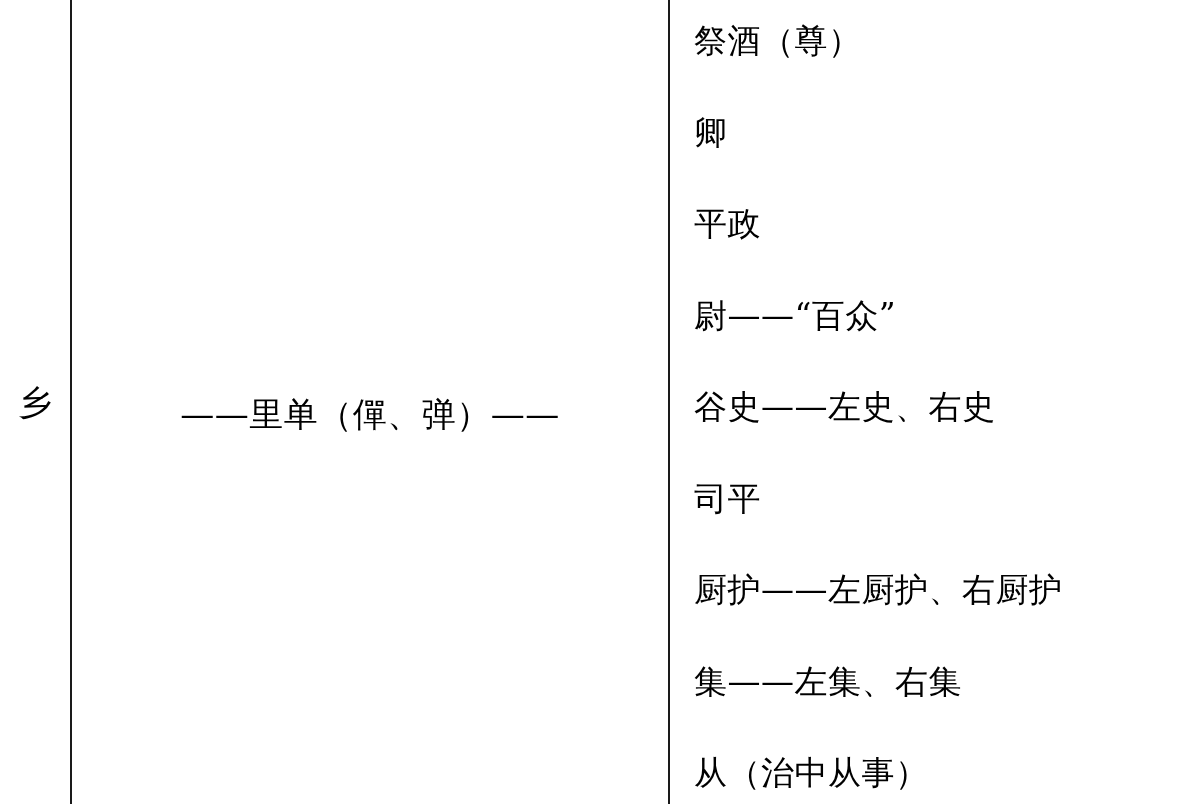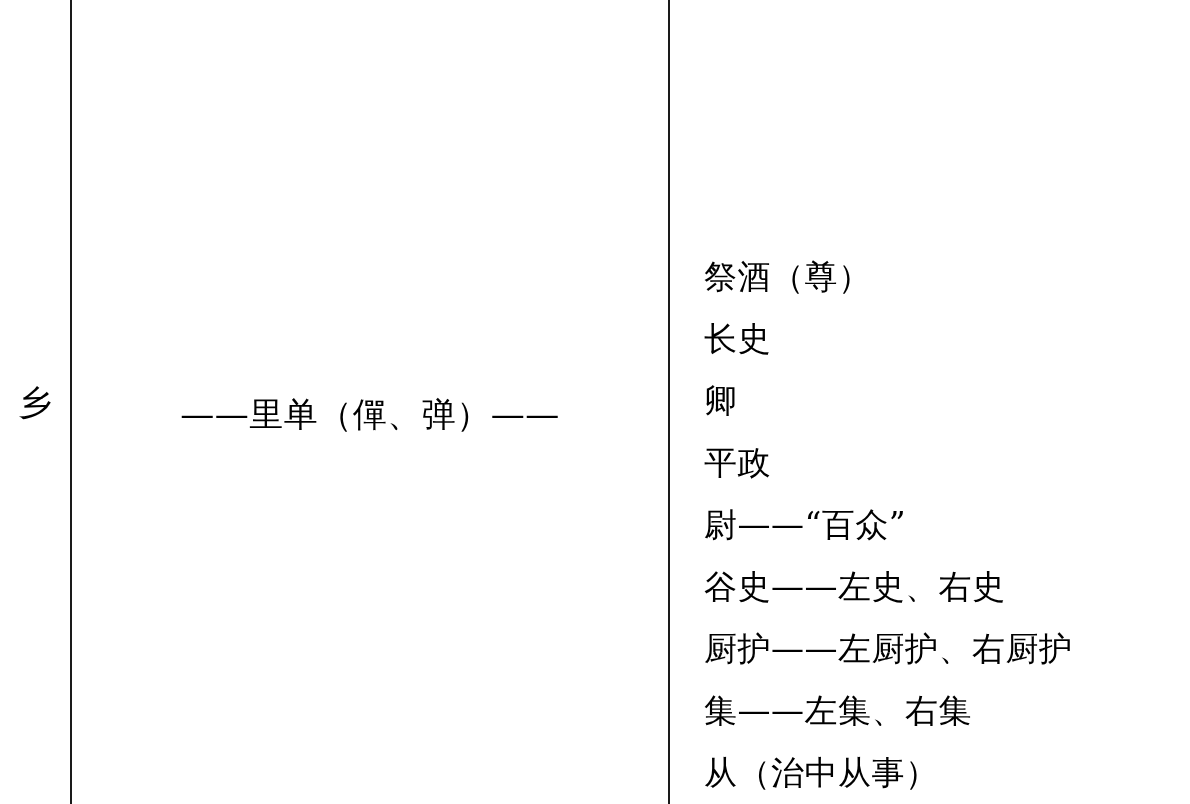--- a/index.html
+++ b/index.html
@@ -65,25 +65,25 @@
     letter-spacing: 0.5px;
   }
 
   
   .col-list {
     position: absolute;
     left: 670px;
     top: 0;
     width: 520px;
     height: 804px;
-    padding: 10px 0 0 34px;
+    padding: 10px 0 0 24px;
     box-sizing: border-box;
     display: flex;
     flex-direction: column;
-    justify-content: flex-end;
+    justify-content: space-between;
   }
   .entry {
     font-size: 33px;
     line-height: 62px;
     height: 62px;
     white-space: nowrap;
     letter-spacing: 0.5px;
   }
 </style>
 </head>
@@ -97,23 +97,23 @@
   <div class="col-label">
     <span class="txt">乡</span>
   </div>
 
   <div class="col-mid">
     <span class="txt">——里单（僤、弹）——</span>
   </div>
 
   <div class="col-list">
     <div class="entry">祭酒（尊）</div>
-    <div class="entry">长史</div>
     <div class="entry">卿</div>
     <div class="entry">平政</div>
     <div class="entry">尉——“百众”</div>
     <div class="entry">谷史——左史、右史</div>
+    <div class="entry">司平</div>
     <div class="entry">厨护——左厨护、右厨护</div>
     <div class="entry">集——左集、右集</div>
     <div class="entry">从（治中从事）</div>
   </div>
 
 </div>
 
 </body></html>

